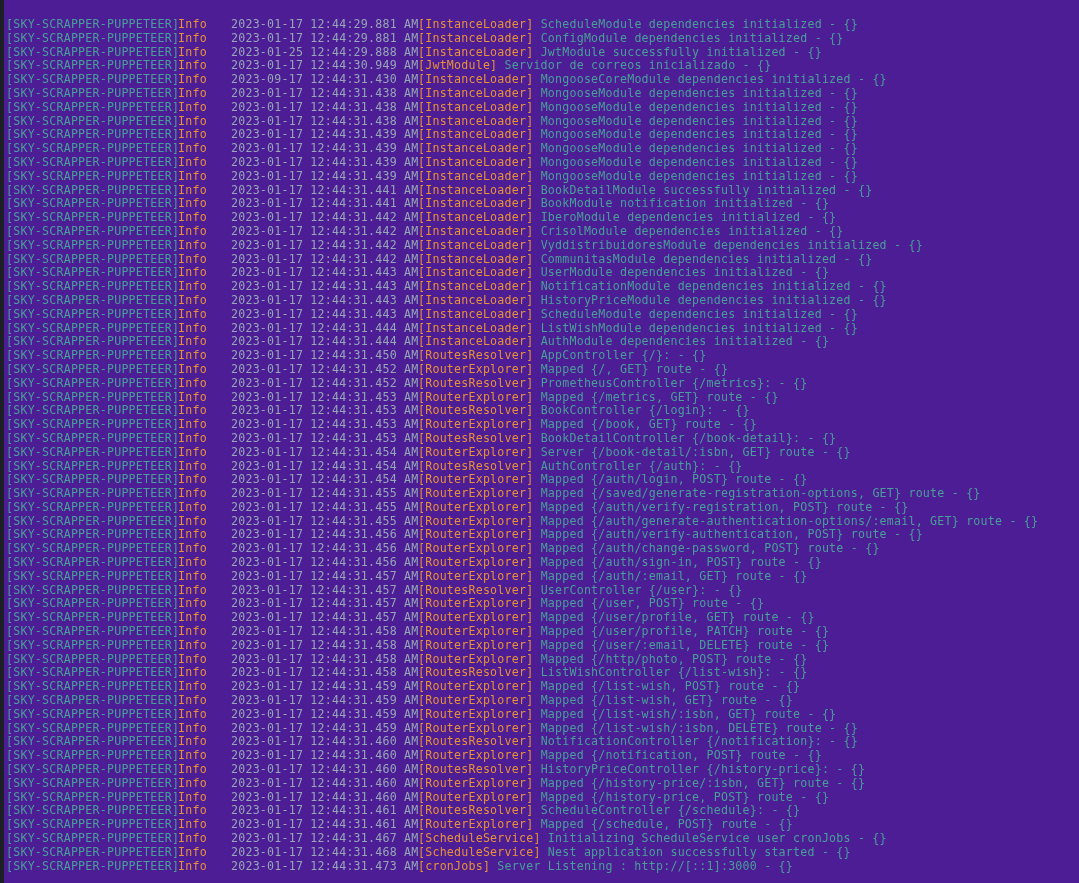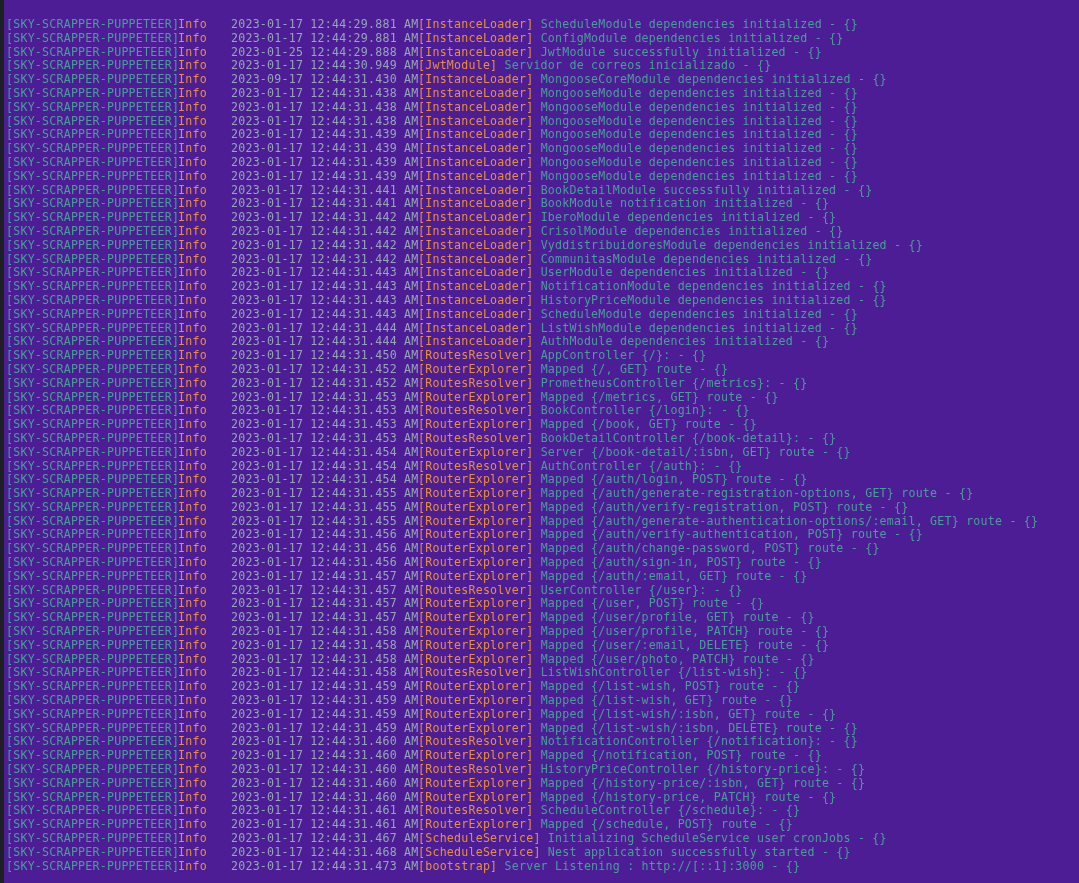--- a/index.html
+++ b/index.html
@@ -100,42 +100,42 @@
       <div class="log-row"><span class="col-prefix">[SKY-SCRAPPER-PUPPETEER]</span><span class="col-level">Info</span><span class="col-time">2023-01-17 12:44:31.450 AM</span><span class="col-context">[RoutesResolver]</span><span class="col-msg"> </span><span class="col-msg">AppController {/}: - {}</span></div>
       <div class="log-row"><span class="col-prefix">[SKY-SCRAPPER-PUPPETEER]</span><span class="col-level">Info</span><span class="col-time">2023-01-17 12:44:31.452 AM</span><span class="col-context">[RouterExplorer]</span><span class="col-msg"> </span><span class="col-msg">Mapped {/, GET} route - {}</span></div>
       <div class="log-row"><span class="col-prefix">[SKY-SCRAPPER-PUPPETEER]</span><span class="col-level">Info</span><span class="col-time">2023-01-17 12:44:31.452 AM</span><span class="col-context">[RoutesResolver]</span><span class="col-msg"> </span><span class="col-msg">PrometheusController {/metrics}: - {}</span></div>
       <div class="log-row"><span class="col-prefix">[SKY-SCRAPPER-PUPPETEER]</span><span class="col-level">Info</span><span class="col-time">2023-01-17 12:44:31.453 AM</span><span class="col-context">[RouterExplorer]</span><span class="col-msg"> </span><span class="col-msg">Mapped {/metrics, GET} route - {}</span></div>
       <div class="log-row"><span class="col-prefix">[SKY-SCRAPPER-PUPPETEER]</span><span class="col-level">Info</span><span class="col-time">2023-01-17 12:44:31.453 AM</span><span class="col-context">[RoutesResolver]</span><span class="col-msg"> </span><span class="col-msg">BookController {/login}: - {}</span></div>
       <div class="log-row"><span class="col-prefix">[SKY-SCRAPPER-PUPPETEER]</span><span class="col-level">Info</span><span class="col-time">2023-01-17 12:44:31.453 AM</span><span class="col-context">[RouterExplorer]</span><span class="col-msg"> </span><span class="col-msg">Mapped {/book, GET} route - {}</span></div>
       <div class="log-row"><span class="col-prefix">[SKY-SCRAPPER-PUPPETEER]</span><span class="col-level">Info</span><span class="col-time">2023-01-17 12:44:31.453 AM</span><span class="col-context">[RoutesResolver]</span><span class="col-msg"> </span><span class="col-msg">BookDetailController {/book-detail}: - {}</span></div>
       <div class="log-row"><span class="col-prefix">[SKY-SCRAPPER-PUPPETEER]</span><span class="col-level">Info</span><span class="col-time">2023-01-17 12:44:31.454 AM</span><span class="col-context">[RouterExplorer]</span><span class="col-msg"> </span><span class="col-msg">Server {/book-detail/:isbn, GET} route - {}</span></div>
       <div class="log-row"><span class="col-prefix">[SKY-SCRAPPER-PUPPETEER]</span><span class="col-level">Info</span><span class="col-time">2023-01-17 12:44:31.454 AM</span><span class="col-context">[RoutesResolver]</span><span class="col-msg"> </span><span class="col-msg">AuthController {/auth}: - {}</span></div>
       <div class="log-row"><span class="col-prefix">[SKY-SCRAPPER-PUPPETEER]</span><span class="col-level">Info</span><span class="col-time">2023-01-17 12:44:31.454 AM</span><span class="col-context">[RouterExplorer]</span><span class="col-msg"> </span><span class="col-msg">Mapped {/auth/login, POST} route - {}</span></div>
-      <div class="log-row"><span class="col-prefix">[SKY-SCRAPPER-PUPPETEER]</span><span class="col-level">Info</span><span class="col-time">2023-01-17 12:44:31.455 AM</span><span class="col-context">[RouterExplorer]</span><span class="col-msg"> </span><span class="col-msg">Mapped {/auth/generate-registration-options, GET} route - {}</span></div>
+      <div class="log-row"><span class="col-prefix">[SKY-SCRAPPER-PUPPETEER]</span><span class="col-level">Info</span><span class="col-time">2023-01-17 12:44:31.455 AM</span><span class="col-context">[RouterExplorer]</span><span class="col-msg"> </span><span class="col-msg">Mapped {/saved/generate-registration-options, GET} route - {}</span></div>
       <div class="log-row"><span class="col-prefix">[SKY-SCRAPPER-PUPPETEER]</span><span class="col-level">Info</span><span class="col-time">2023-01-17 12:44:31.455 AM</span><span class="col-context">[RouterExplorer]</span><span class="col-msg"> </span><span class="col-msg">Mapped {/auth/verify-registration, POST} route - {}</span></div>
       <div class="log-row"><span class="col-prefix">[SKY-SCRAPPER-PUPPETEER]</span><span class="col-level">Info</span><span class="col-time">2023-01-17 12:44:31.455 AM</span><span class="col-context">[RouterExplorer]</span><span class="col-msg"> </span><span class="col-msg">Mapped {/auth/generate-authentication-options/:email, GET} route - {}</span></div>
       <div class="log-row"><span class="col-prefix">[SKY-SCRAPPER-PUPPETEER]</span><span class="col-level">Info</span><span class="col-time">2023-01-17 12:44:31.456 AM</span><span class="col-context">[RouterExplorer]</span><span class="col-msg"> </span><span class="col-msg">Mapped {/auth/verify-authentication, POST} route - {}</span></div>
       <div class="log-row"><span class="col-prefix">[SKY-SCRAPPER-PUPPETEER]</span><span class="col-level">Info</span><span class="col-time">2023-01-17 12:44:31.456 AM</span><span class="col-context">[RouterExplorer]</span><span class="col-msg"> </span><span class="col-msg">Mapped {/auth/change-password, POST} route - {}</span></div>
       <div class="log-row"><span class="col-prefix">[SKY-SCRAPPER-PUPPETEER]</span><span class="col-level">Info</span><span class="col-time">2023-01-17 12:44:31.456 AM</span><span class="col-context">[RouterExplorer]</span><span class="col-msg"> </span><span class="col-msg">Mapped {/auth/sign-in, POST} route - {}</span></div>
       <div class="log-row"><span class="col-prefix">[SKY-SCRAPPER-PUPPETEER]</span><span class="col-level">Info</span><span class="col-time">2023-01-17 12:44:31.457 AM</span><span class="col-context">[RouterExplorer]</span><span class="col-msg"> </span><span class="col-msg">Mapped {/auth/:email, GET} route - {}</span></div>
       <div class="log-row"><span class="col-prefix">[SKY-SCRAPPER-PUPPETEER]</span><span class="col-level">Info</span><span class="col-time">2023-01-17 12:44:31.457 AM</span><span class="col-context">[RoutesResolver]</span><span class="col-msg"> </span><span class="col-msg">UserController {/user}: - {}</span></div>
       <div class="log-row"><span class="col-prefix">[SKY-SCRAPPER-PUPPETEER]</span><span class="col-level">Info</span><span class="col-time">2023-01-17 12:44:31.457 AM</span><span class="col-context">[RouterExplorer]</span><span class="col-msg"> </span><span class="col-msg">Mapped {/user, POST} route - {}</span></div>
       <div class="log-row"><span class="col-prefix">[SKY-SCRAPPER-PUPPETEER]</span><span class="col-level">Info</span><span class="col-time">2023-01-17 12:44:31.457 AM</span><span class="col-context">[RouterExplorer]</span><span class="col-msg"> </span><span class="col-msg">Mapped {/user/profile, GET} route - {}</span></div>
       <div class="log-row"><span class="col-prefix">[SKY-SCRAPPER-PUPPETEER]</span><span class="col-level">Info</span><span class="col-time">2023-01-17 12:44:31.458 AM</span><span class="col-context">[RouterExplorer]</span><span class="col-msg"> </span><span class="col-msg">Mapped {/user/profile, PATCH} route - {}</span></div>
       <div class="log-row"><span class="col-prefix">[SKY-SCRAPPER-PUPPETEER]</span><span class="col-level">Info</span><span class="col-time">2023-01-17 12:44:31.458 AM</span><span class="col-context">[RouterExplorer]</span><span class="col-msg"> </span><span class="col-msg">Mapped {/user/:email, DELETE} route - {}</span></div>
-      <div class="log-row"><span class="col-prefix">[SKY-SCRAPPER-PUPPETEER]</span><span class="col-level">Info</span><span class="col-time">2023-01-17 12:44:31.458 AM</span><span class="col-context">[RouterExplorer]</span><span class="col-msg"> </span><span class="col-msg">Mapped {/user/photo, PATCH} route - {}</span></div>
+      <div class="log-row"><span class="col-prefix">[SKY-SCRAPPER-PUPPETEER]</span><span class="col-level">Info</span><span class="col-time">2023-01-17 12:44:31.458 AM</span><span class="col-context">[RouterExplorer]</span><span class="col-msg"> </span><span class="col-msg">Mapped {/http/photo, POST} route - {}</span></div>
       <div class="log-row"><span class="col-prefix">[SKY-SCRAPPER-PUPPETEER]</span><span class="col-level">Info</span><span class="col-time">2023-01-17 12:44:31.458 AM</span><span class="col-context">[RoutesResolver]</span><span class="col-msg"> </span><span class="col-msg">ListWishController {/list-wish}: - {}</span></div>
       <div class="log-row"><span class="col-prefix">[SKY-SCRAPPER-PUPPETEER]</span><span class="col-level">Info</span><span class="col-time">2023-01-17 12:44:31.459 AM</span><span class="col-context">[RouterExplorer]</span><span class="col-msg"> </span><span class="col-msg">Mapped {/list-wish, POST} route - {}</span></div>
       <div class="log-row"><span class="col-prefix">[SKY-SCRAPPER-PUPPETEER]</span><span class="col-level">Info</span><span class="col-time">2023-01-17 12:44:31.459 AM</span><span class="col-context">[RouterExplorer]</span><span class="col-msg"> </span><span class="col-msg">Mapped {/list-wish, GET} route - {}</span></div>
       <div class="log-row"><span class="col-prefix">[SKY-SCRAPPER-PUPPETEER]</span><span class="col-level">Info</span><span class="col-time">2023-01-17 12:44:31.459 AM</span><span class="col-context">[RouterExplorer]</span><span class="col-msg"> </span><span class="col-msg">Mapped {/list-wish/:isbn, GET} route - {}</span></div>
       <div class="log-row"><span class="col-prefix">[SKY-SCRAPPER-PUPPETEER]</span><span class="col-level">Info</span><span class="col-time">2023-01-17 12:44:31.459 AM</span><span class="col-context">[RouterExplorer]</span><span class="col-msg"> </span><span class="col-msg">Mapped {/list-wish/:isbn, DELETE} route - {}</span></div>
       <div class="log-row"><span class="col-prefix">[SKY-SCRAPPER-PUPPETEER]</span><span class="col-level">Info</span><span class="col-time">2023-01-17 12:44:31.460 AM</span><span class="col-context">[RoutesResolver]</span><span class="col-msg"> </span><span class="col-msg">NotificationController {/notification}: - {}</span></div>
       <div class="log-row"><span class="col-prefix">[SKY-SCRAPPER-PUPPETEER]</span><span class="col-level">Info</span><span class="col-time">2023-01-17 12:44:31.460 AM</span><span class="col-context">[RouterExplorer]</span><span class="col-msg"> </span><span class="col-msg">Mapped {/notification, POST} route - {}</span></div>
       <div class="log-row"><span class="col-prefix">[SKY-SCRAPPER-PUPPETEER]</span><span class="col-level">Info</span><span class="col-time">2023-01-17 12:44:31.460 AM</span><span class="col-context">[RoutesResolver]</span><span class="col-msg"> </span><span class="col-msg">HistoryPriceController {/history-price}: - {}</span></div>
       <div class="log-row"><span class="col-prefix">[SKY-SCRAPPER-PUPPETEER]</span><span class="col-level">Info</span><span class="col-time">2023-01-17 12:44:31.460 AM</span><span class="col-context">[RouterExplorer]</span><span class="col-msg"> </span><span class="col-msg">Mapped {/history-price/:isbn, GET} route - {}</span></div>
-      <div class="log-row"><span class="col-prefix">[SKY-SCRAPPER-PUPPETEER]</span><span class="col-level">Info</span><span class="col-time">2023-01-17 12:44:31.460 AM</span><span class="col-context">[RouterExplorer]</span><span class="col-msg"> </span><span class="col-msg">Mapped {/history-price, PATCH} route - {}</span></div>
+      <div class="log-row"><span class="col-prefix">[SKY-SCRAPPER-PUPPETEER]</span><span class="col-level">Info</span><span class="col-time">2023-01-17 12:44:31.460 AM</span><span class="col-context">[RouterExplorer]</span><span class="col-msg"> </span><span class="col-msg">Mapped {/history-price, POST} route - {}</span></div>
       <div class="log-row"><span class="col-prefix">[SKY-SCRAPPER-PUPPETEER]</span><span class="col-level">Info</span><span class="col-time">2023-01-17 12:44:31.461 AM</span><span class="col-context">[RoutesResolver]</span><span class="col-msg"> </span><span class="col-msg">ScheduleController {/schedule}: - {}</span></div>
       <div class="log-row"><span class="col-prefix">[SKY-SCRAPPER-PUPPETEER]</span><span class="col-level">Info</span><span class="col-time">2023-01-17 12:44:31.461 AM</span><span class="col-context">[RouterExplorer]</span><span class="col-msg"> </span><span class="col-msg">Mapped {/schedule, POST} route - {}</span></div>
       <div class="log-row"><span class="col-prefix">[SKY-SCRAPPER-PUPPETEER]</span><span class="col-level">Info</span><span class="col-time">2023-01-17 12:44:31.467 AM</span><span class="col-context">[ScheduleService]</span><span class="col-msg"> </span><span class="col-msg">Initializing ScheduleService user cronJobs - {}</span></div>
       <div class="log-row"><span class="col-prefix">[SKY-SCRAPPER-PUPPETEER]</span><span class="col-level">Info</span><span class="col-time">2023-01-17 12:44:31.468 AM</span><span class="col-context">[ScheduleService]</span><span class="col-msg"> </span><span class="col-msg">Nest application successfully started - {}</span></div>
-      <div class="log-row"><span class="col-prefix">[SKY-SCRAPPER-PUPPETEER]</span><span class="col-level">Info</span><span class="col-time">2023-01-17 12:44:31.473 AM</span><span class="col-context">[bootstrap]</span><span class="col-msg"> </span><span class="col-msg">Server Listening : http://[::1]:3000 - {}</span></div>
+      <div class="log-row"><span class="col-prefix">[SKY-SCRAPPER-PUPPETEER]</span><span class="col-level">Info</span><span class="col-time">2023-01-17 12:44:31.473 AM</span><span class="col-context">[cronJobs]</span><span class="col-msg"> </span><span class="col-msg">Server Listening : http://[::1]:3000 - {}</span></div>
     </div>
 </div>
 
 </body></html>

